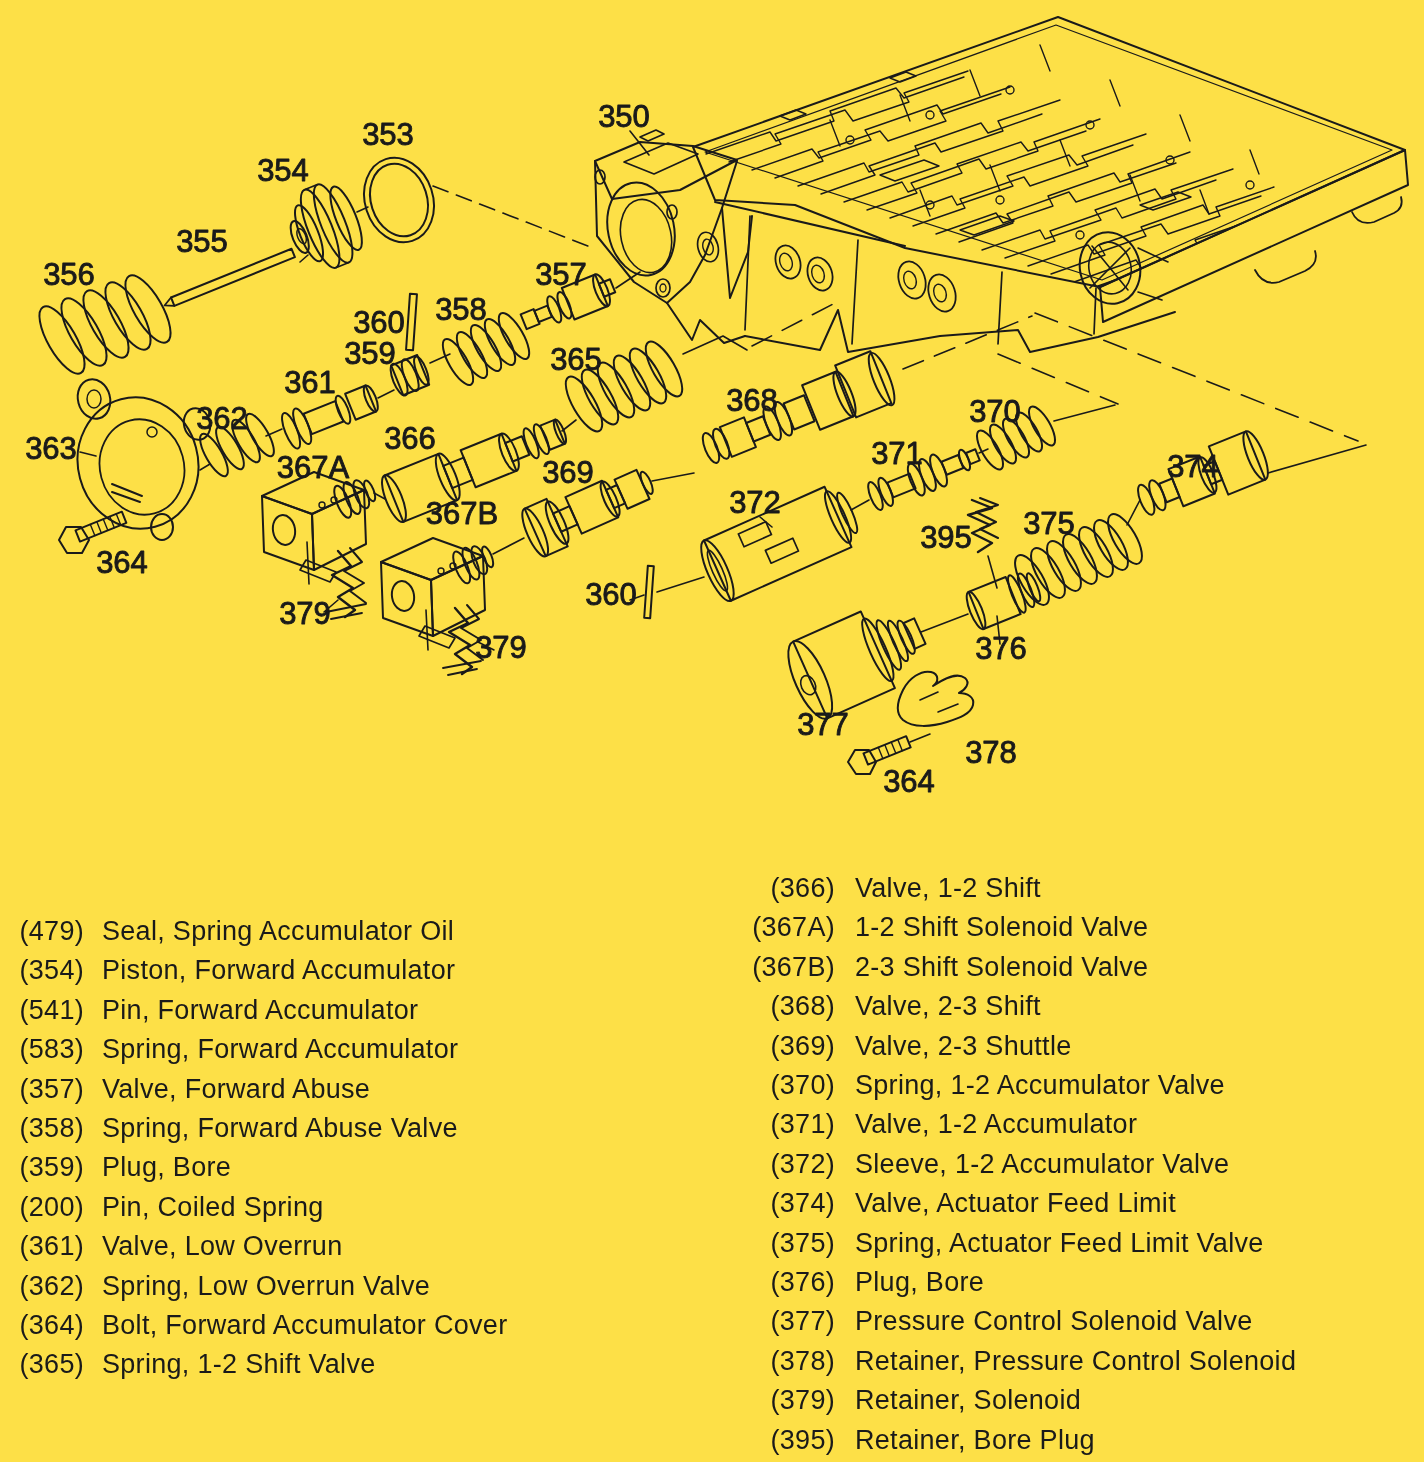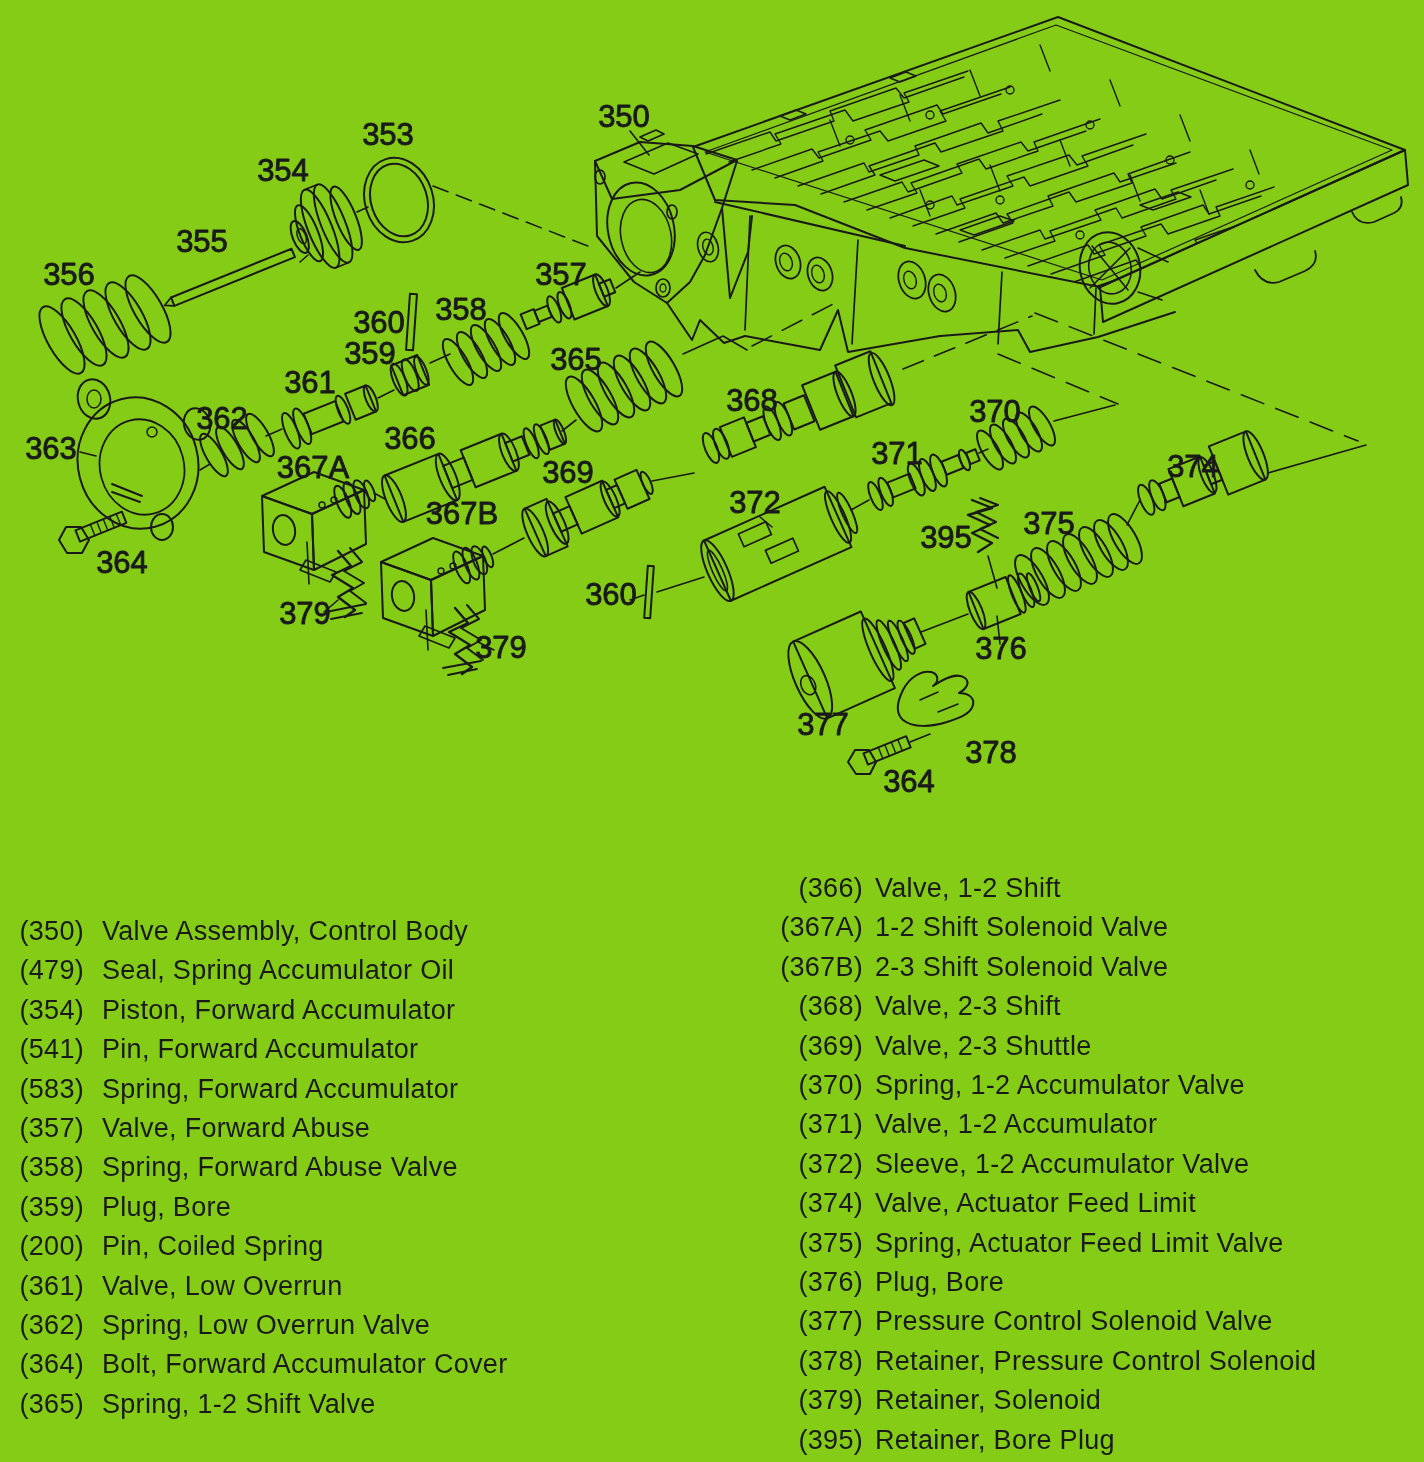--- a/index.html
+++ b/index.html
@@ -1,32 +1,32 @@
 <!DOCTYPE html>
 <html><head>
 <meta charset="utf-8">
 <style>
   html,body{margin:0;padding:0;background:#ffffff;}
   body{width:1424px;height:1462px;position:relative;overflow:hidden;
        font-family:"Liberation Sans", sans-serif;color:#1a1a1a;}
-  .page{position:absolute;inset:0;background:#84cc16;}
+  .page{position:absolute;inset:0;background:#fde047;}
   svg{position:absolute;left:0;top:0;}
   svg *{vector-effect:non-scaling-stroke;}
   .callout{font-family:"Liberation Sans", sans-serif;font-size:31px;fill:#1a1a1a;
            stroke:#1a1a1a;stroke-width:0.9;text-anchor:middle;}
   .plist{position:absolute;font-size:27px;letter-spacing:0.3px;line-height:39.4px;
          white-space:nowrap;}
   .plist .row{display:flex;}
   .plist .num{display:inline-block;text-align:right;flex:none;}
   .plist.left{left:10px;top:912px;width:600px;}
   .plist.left .num{width:74px;}
   .plist.left .nm{margin-left:18px;}
-  .plist.right{left:768px;top:869px;width:640px;}
+  .plist.right{left:740px;top:869px;width:640px;}
   .plist.right .num{width:95px;}
-  .plist.right .nm{margin-left:12px;}
+  .plist.right .nm{margin-left:20px;}
 </style>
 </head>
 <body>
 
 <div class="page">
 
 <svg width="1424" height="830" viewBox="0 0 1424 830" fill="none" stroke="#1a1a1a" stroke-width="2" stroke-linecap="round" stroke-linejoin="round">
 
   <defs>
     <clipPath id="mazeClip">
@@ -422,24 +422,20 @@
     <text class="callout" x="501" y="658">379</text>
     <text class="callout" x="1001" y="659">376</text>
     <text class="callout" x="823" y="735">377</text>
     <text class="callout" x="991" y="763">378</text>
     <text class="callout" x="909" y="792">364</text>
   </g>
 </svg>
 
 <div class="plist left">
   <div class="row">
-        <span class="num">(350)</span>
-        <span class="nm">Valve Assembly, Control Body</span>
-      </div>
-  <div class="row">
         <span class="num">(479)</span>
         <span class="nm">Seal, Spring Accumulator Oil</span>
       </div>
   <div class="row">
         <span class="num">(354)</span>
         <span class="nm">Piston, Forward Accumulator</span>
       </div>
   <div class="row">
         <span class="num">(541)</span>
         <span class="nm">Pin, Forward Accumulator</span>

